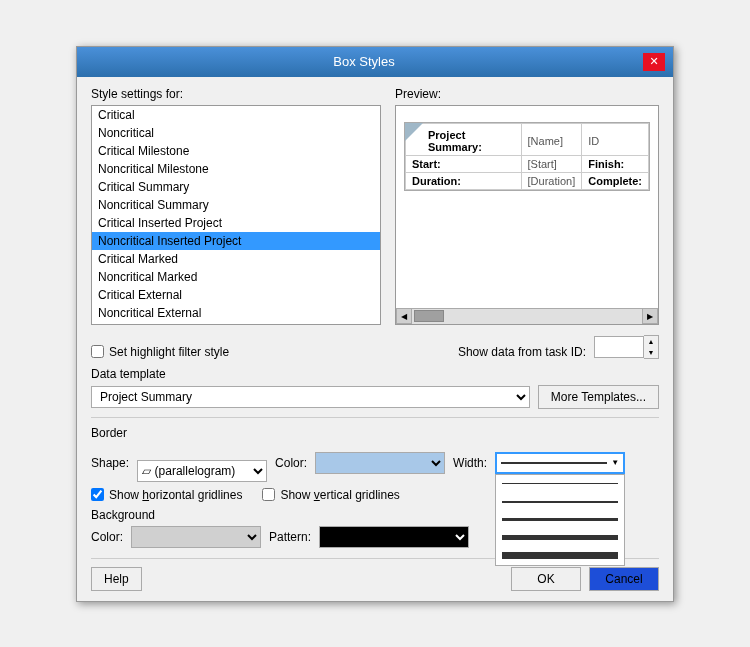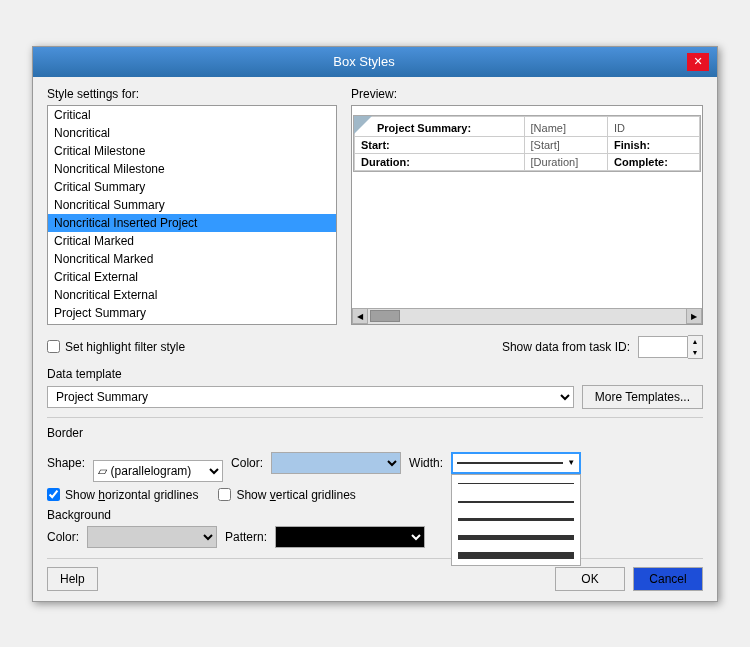--- a/index.html
+++ b/index.html
@@ -6,21 +6,21 @@
     body {
       font-family: 'Segoe UI', Tahoma, Geneva, Verdana, sans-serif;
       font-size: 12px;
       background: #f0f0f0;
       display: flex;
       justify-content: center;
       align-items: center;
       min-height: 100vh;
     }
     .dialog {
-      width: 686px;
+      width: 598px;
       background: #f0f0f0;
       border: 1px solid #999;
       box-shadow: 2px 2px 8px rgba(0,0,0,0.4);
     }
     .title-bar {
       background: linear-gradient(to bottom, #4a90d9, #2c6fad);
       color: white;
       padding: 6px 8px;
       display: flex;
       justify-content: space-between;
@@ -117,21 +117,21 @@
       margin: 0 2px;
       border: 1px solid #888;
     }
     .separator {
       height: 1px;
       background: #ccc;
       margin: 8px 0;
     }
     .row {
       display: flex;
-      align-items: center;
+      align-items: flex-end;
       gap: 8px;
       margin-bottom: 8px;
     }
     .checkbox-row {
       display: flex;
       align-items: center;
       gap: 5px;
     }
     .checkbox-label {
       font-size: 12px;
@@ -288,21 +288,21 @@
       font-size: 7px;
       display: flex;
       align-items: center;
       justify-content: center;
       padding: 0;
     }
     .underline {
       text-decoration: underline;
     }
     .preview-inner {
-      padding: 1px;
+      padding: 8px;
       height: 204px;
       overflow: hidden;
     }
     input[type="checkbox"] {
       width: 13px;
       height: 13px;
     }
   </style>
 </head>
 <body>
@@ -320,20 +320,21 @@
 
       <div class="left-panel">
         <div class="section-label">Style settings for:</div>
         <div class="list-box">
           <div class="list-item">Critical</div>
           <div class="list-item">Noncritical</div>
           <div class="list-item">Critical Milestone</div>
           <div class="list-item">Noncritical Milestone</div>
           <div class="list-item">Critical Summary</div>
           <div class="list-item">Noncritical Summary</div>
+          <div class="list-item">Critical Inserted Project</div>
           <div class="list-item selected">Noncritical Inserted Project</div>
           <div class="list-item">Critical Marked</div>
           <div class="list-item">Noncritical Marked</div>
           <div class="list-item">Critical External</div>
           <div class="list-item">Noncritical External</div>
           <div class="list-item">Project Summary</div>
         </div>
       </div>
 
       <div class="right-panel">

